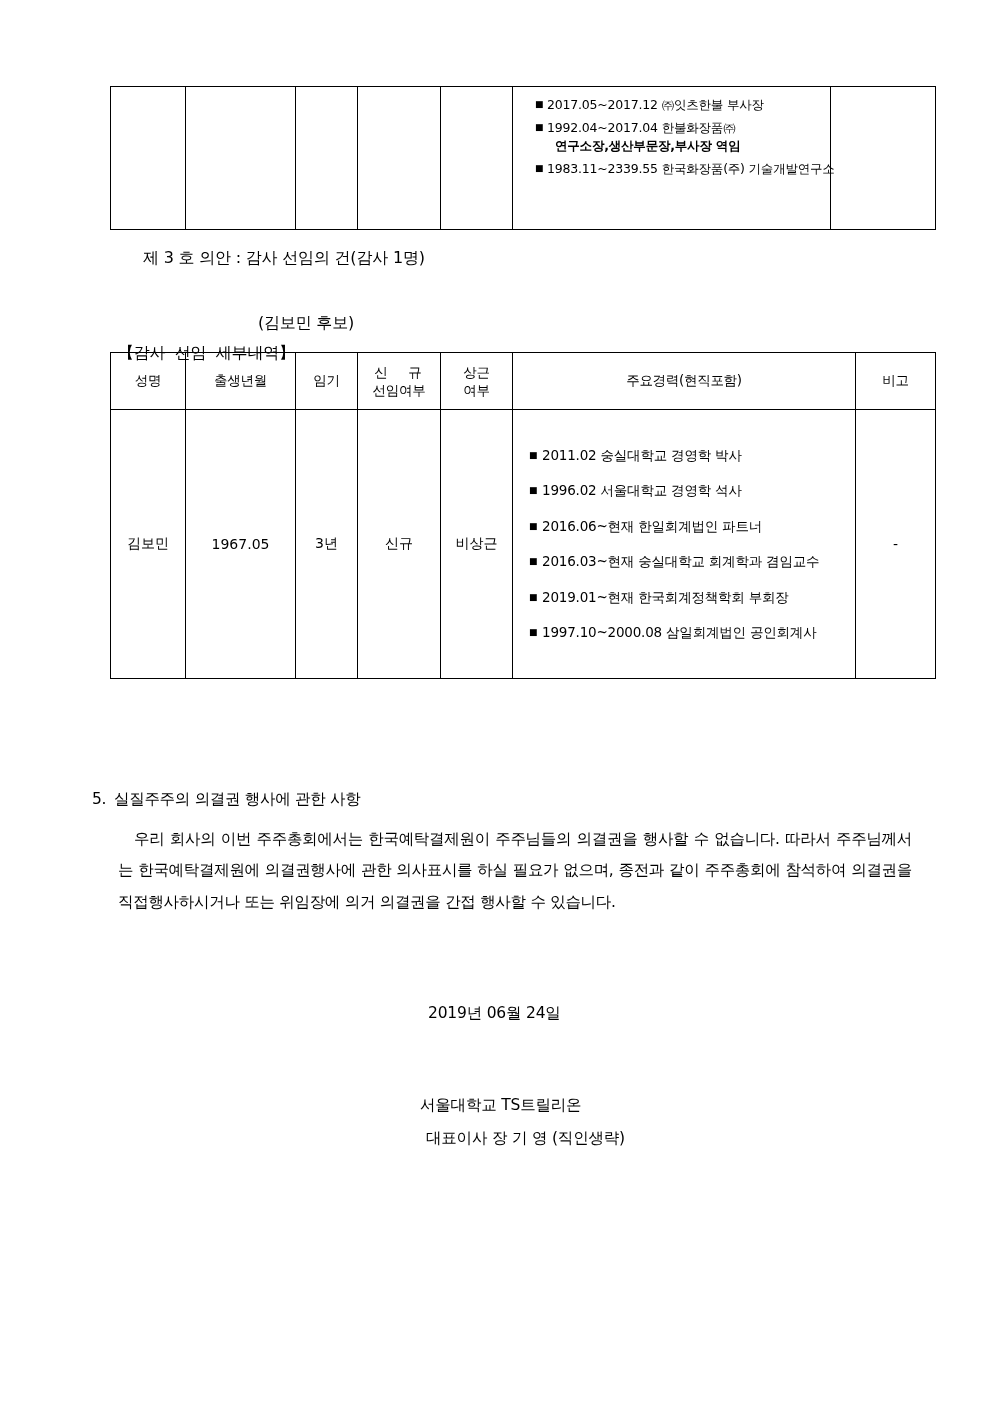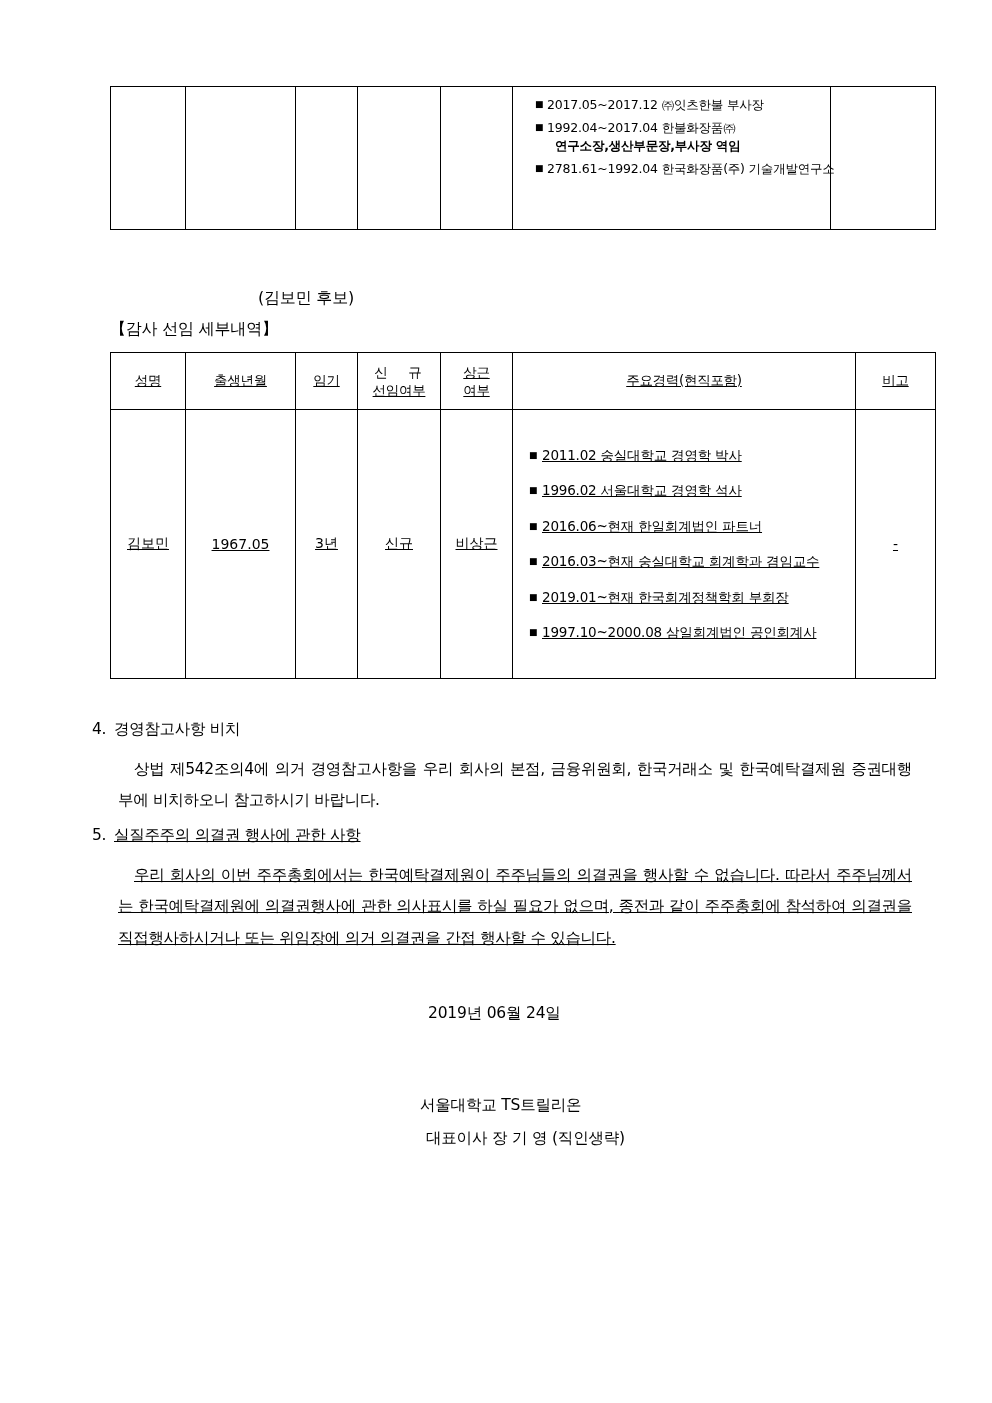--- a/index.html
+++ b/index.html
@@ -93,31 +93,31 @@
   .agenda-title {
     margin-left: 33px;
     white-space: nowrap;
   }
   .agenda-candidate {
     margin-left: 148px;
     white-space: nowrap;
     margin-top: 40px;
   }
   .section-label {
-    margin-left: 0px;
+    margin-left: 8px;
     margin-top: 6px;
     white-space: nowrap;
+    font-family: Liberation Mono, monospace;
   }
 
   
   #table-auditor {
     left: 110px;
     top: 352px;
     width: 825px;
-    text-decoration: underline;
   }
   #table-auditor th {
     height: 56px;
     font-size: 13.5px;
     letter-spacing: -0.3px;
   }
   #table-auditor th .two-line {
     display: block;
     line-height: 1.35;
   }
@@ -163,21 +163,21 @@
   
   .body-section {
     position: absolute;
     left: 92px;
     width: 820px;
     font-size: 15.5px;
     line-height: 1.0;
     letter-spacing: -0.3px;
   }
   #section-4 { top: 722px; }
-  #section-5 { top: 828px; text-decoration: underline; }
+  #section-5 { top: 792px; }
 
   .num-heading {
     white-space: nowrap;
     margin-bottom: 16px;
   }
   .num-heading .num {
     display: inline-block;
     width: 22px;
   }
   .para {
@@ -236,29 +236,30 @@
         <td></td>
         <td></td>
         <td></td>
         <td></td>
         <td></td>
         <td class="career-cell" colspan="1">
           <ul class="career-list-sm">
             <li><span class="bullet">■</span><span>2017.05~2017.12 ㈜잇츠한불 부사장</span></li>
             <li><span class="bullet">■</span><span>1992.04~2017.04 한불화장품㈜</span></li>
             <li class="no-bullet"><span>연구소장,생산부문장,부사장 역임</span></li>
-            <li><span class="bullet">■</span><span>2781.61~1992.04 한국화장품(주) 기술개발연구소</span></li>
+            <li><span class="bullet">■</span><span>1983.11~2339.55 한국화장품(주) 기술개발연구소</span></li>
           </ul>
         </td>
         <td></td>
       </tr>
     </tbody>
   </table>
 
   <div class="agenda-block">
+    <div class="agenda-title">제 3 호 의안 : 감사 선임의 건(감사 1명)</div>
     <div class="agenda-candidate">(김보민 후보)</div>
     <div class="section-label">【감사 선임 세부내역】</div>
   </div>
 
   <table class="doc-table" id="table-auditor">
     <colgroup>
       <col style="width:75px">
       <col style="width:110px">
       <col style="width:62px">
       <col style="width:83px">
@@ -298,26 +299,20 @@
             <li><span class="bullet">■</span><span>2016.03~현재 숭실대학교 회계학과 겸임교수</span></li>
             <li><span class="bullet">■</span><span>2019.01~현재 한국회계정책학회 부회장</span></li>
             <li><span class="bullet">■</span><span>1997.10~2000.08 삼일회계법인 공인회계사</span></li>
           </ul>
         </td>
         <td>-</td>
       </tr>
     </tbody>
   </table>
 
-  <div class="body-section" id="section-4">
-    <div class="num-heading">
-      <span class="num">4.</span><span>경영참고사항 비치</span>
-    </div>
-    <p class="para"><span class="lead"></span><span>상법 제542조의4에 의거 경영참고사항을 우리 회사의 본점, 금융위원회, 한국거래소 및 한국예탁결제원 증권대행부에 비치하오니 참고하시기 바랍니다.</span></p>
-  </div>
 
   <div class="body-section" id="section-5">
     <div class="num-heading">
       <span class="num">5.</span><span>실질주주의 의결권 행사에 관한 사항</span>
     </div>
     <p class="para"><span class="lead"></span><span>우리 회사의 이번 주주총회에서는 한국예탁결제원이 주주님들의 의결권을 행사할 수 없습니다. 따라서 주주님께서는 한국예탁결제원에 의결권행사에 관한 의사표시를 하실 필요가 없으며, 종전과 같이 주주총회에 참석하여 의결권을 직접행사하시거나 또는 위임장에 의거 의결권을 간접 행사할 수 있습니다.</span></p>
   </div>
 
   <div class="sign-block" id="sign-date">2019년 06월 24일</div>
   <div class="sign-block" id="sign-company">서울대학교 TS트릴리온</div>

